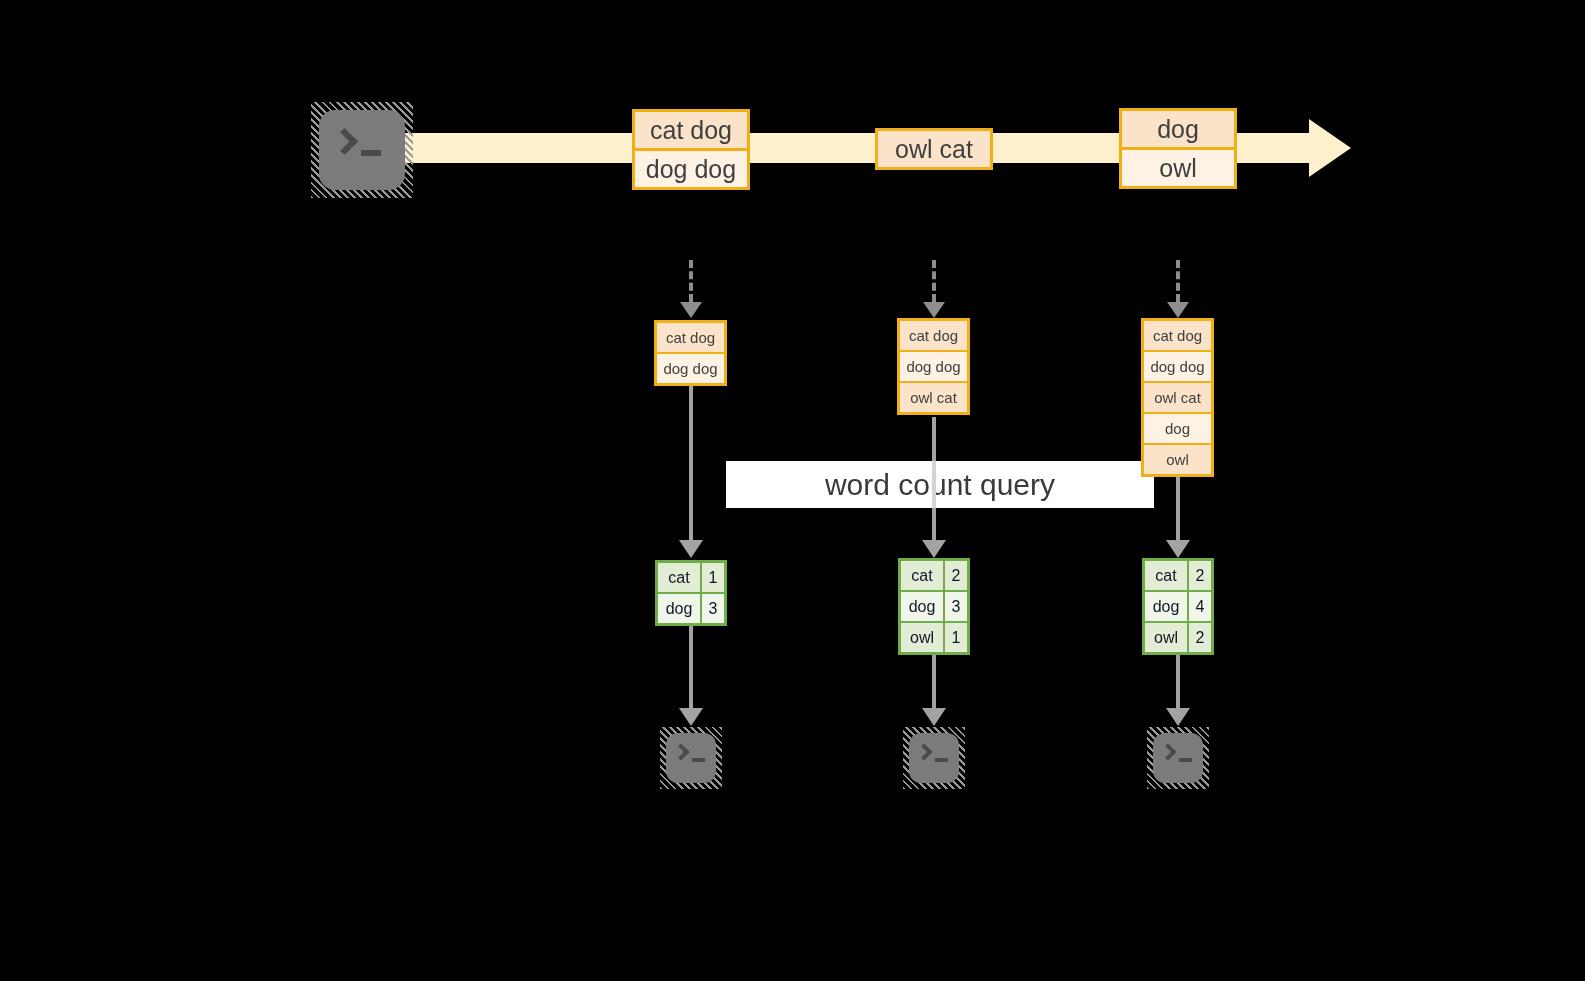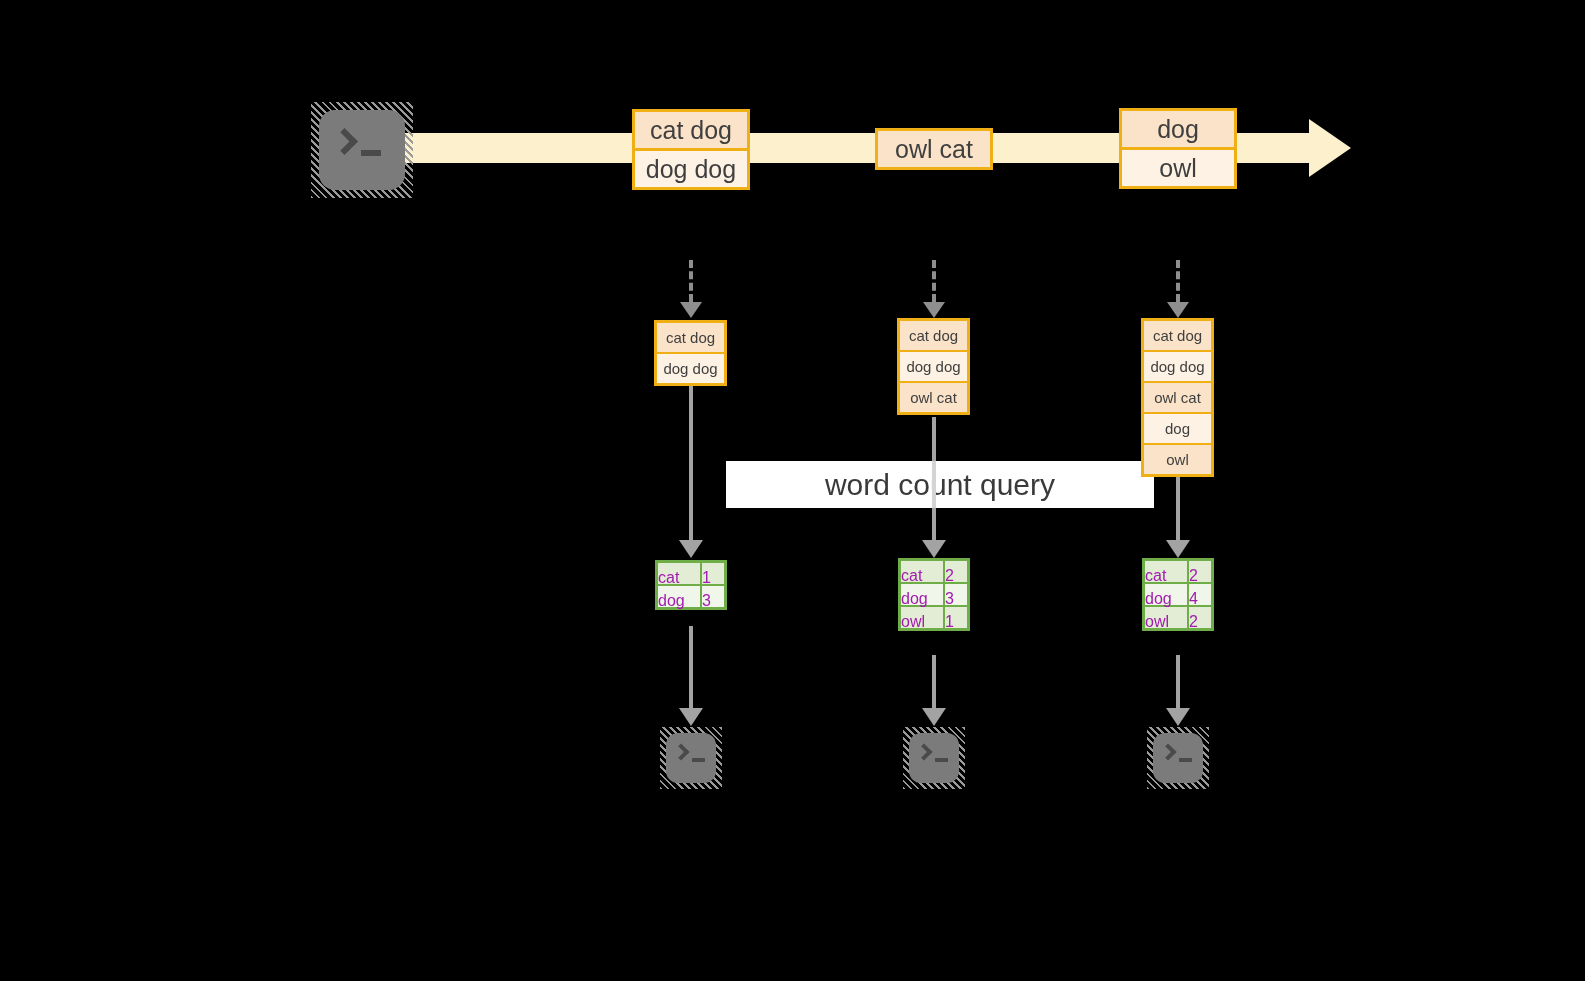--- a/index.html
+++ b/index.html
@@ -53,21 +53,21 @@
   .head{position:absolute;width:0;height:0;border-left:12px solid transparent;border-right:12px solid transparent;border-top:18px solid var(--arrow_gray);z-index:1;}
 
   
   .banner{position:absolute;left:695px;top:461px;width:428px;height:47px;background:var(--banner_bg);z-index:2;
     display:flex;align-items:center;justify-content:center;font-size:30px;color:#3A3A3A;}
   .banner-stripe{position:absolute;left:901px;top:461px;width:4px;height:47px;background:#D4D4D4;z-index:3;}
 
   
   .gtable{position:absolute;width:66px;border:3px solid var(--green);background:var(--green);
     display:grid;grid-template-columns:42px 22px;gap:2px;z-index:1;}
-  .gtable .cell{height:21px;line-height:29px;text-align:left;font-size:16px;color:#a21caf;}
+  .gtable .cell{height:29px;line-height:29px;text-align:center;font-size:16px;color:#0f172a;}
   .grn-a{background:var(--green_row_dark);}
   .grn-b{background:var(--green_row_light);}
 </style>
 </head>
 <body>
 
 <div id="stage">
 
   <div class="band"></div>
   <div class="band-head"></div>

